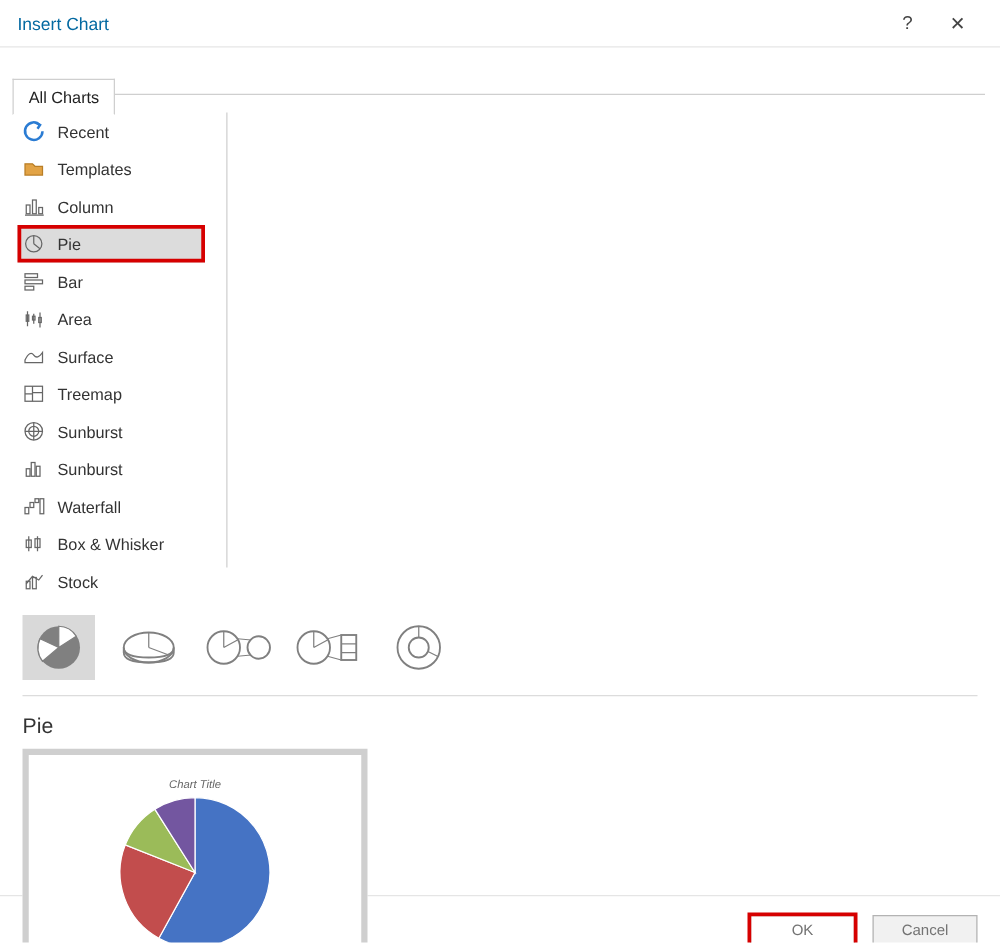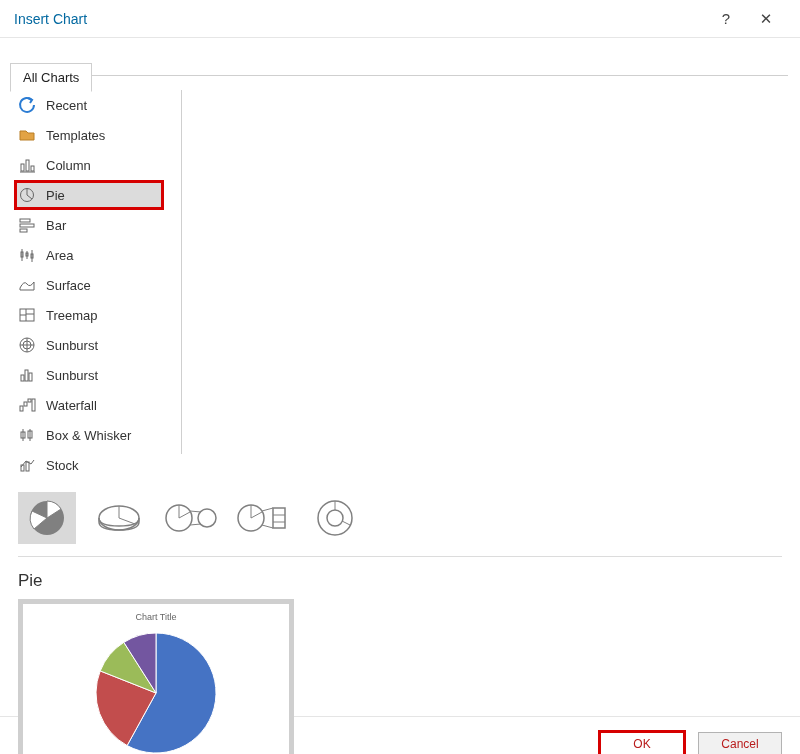--- a/index.html
+++ b/index.html
@@ -105,21 +105,21 @@
     color: #333;
   }
   .preview-tile {
     width: 276px; height: 184px;
     margin-top: 8px;
     border: 5px solid #cfcfcf;
     background: #fff;
     display: flex; flex-direction: column; align-items: center;
     padding: 6px 8px;
   }
-  .preview-title { font-size: 9px; color: #666; margin-top: 2px; }
+  .preview-title { font-size: 9px; color: #666; margin-top: 12px; font-style: italic; }
   .preview-chart { flex: 1; display: flex; align-items: center; justify-content: center; }
   .preview-legend {
     display: flex; gap: 10px; font-size: 6.5px; color: #777;
     align-items: center;
     margin-bottom: 2px;
   }
   .legend-item { display: flex; align-items: center; gap: 3px; }
   .footer {
     height: 38px;
     display: flex;
@@ -127,21 +127,21 @@
     align-items: center;
     gap: 14px;
     padding: 16px 18px 0 0;
     border-top: 1px solid #e5e5e5;
   }
   .btn {
     width: 84px; height: 24px;
     border: 1px solid #b3b3b3;
     background: #f1f1f1;
     font-size: 12px;
-    color: #b91c1c;
+    color: #737373;
     display: inline-flex; align-items: center; justify-content: center;
   }
   .btn-ok { outline: 3px solid #d60000; outline-offset: -1px; background: #fff; }
 </style>
 </head>
 <body>
 
 <div class="titlebar">
   <span class="title">Insert Chart</span>
   <span class="spacer"></span>

